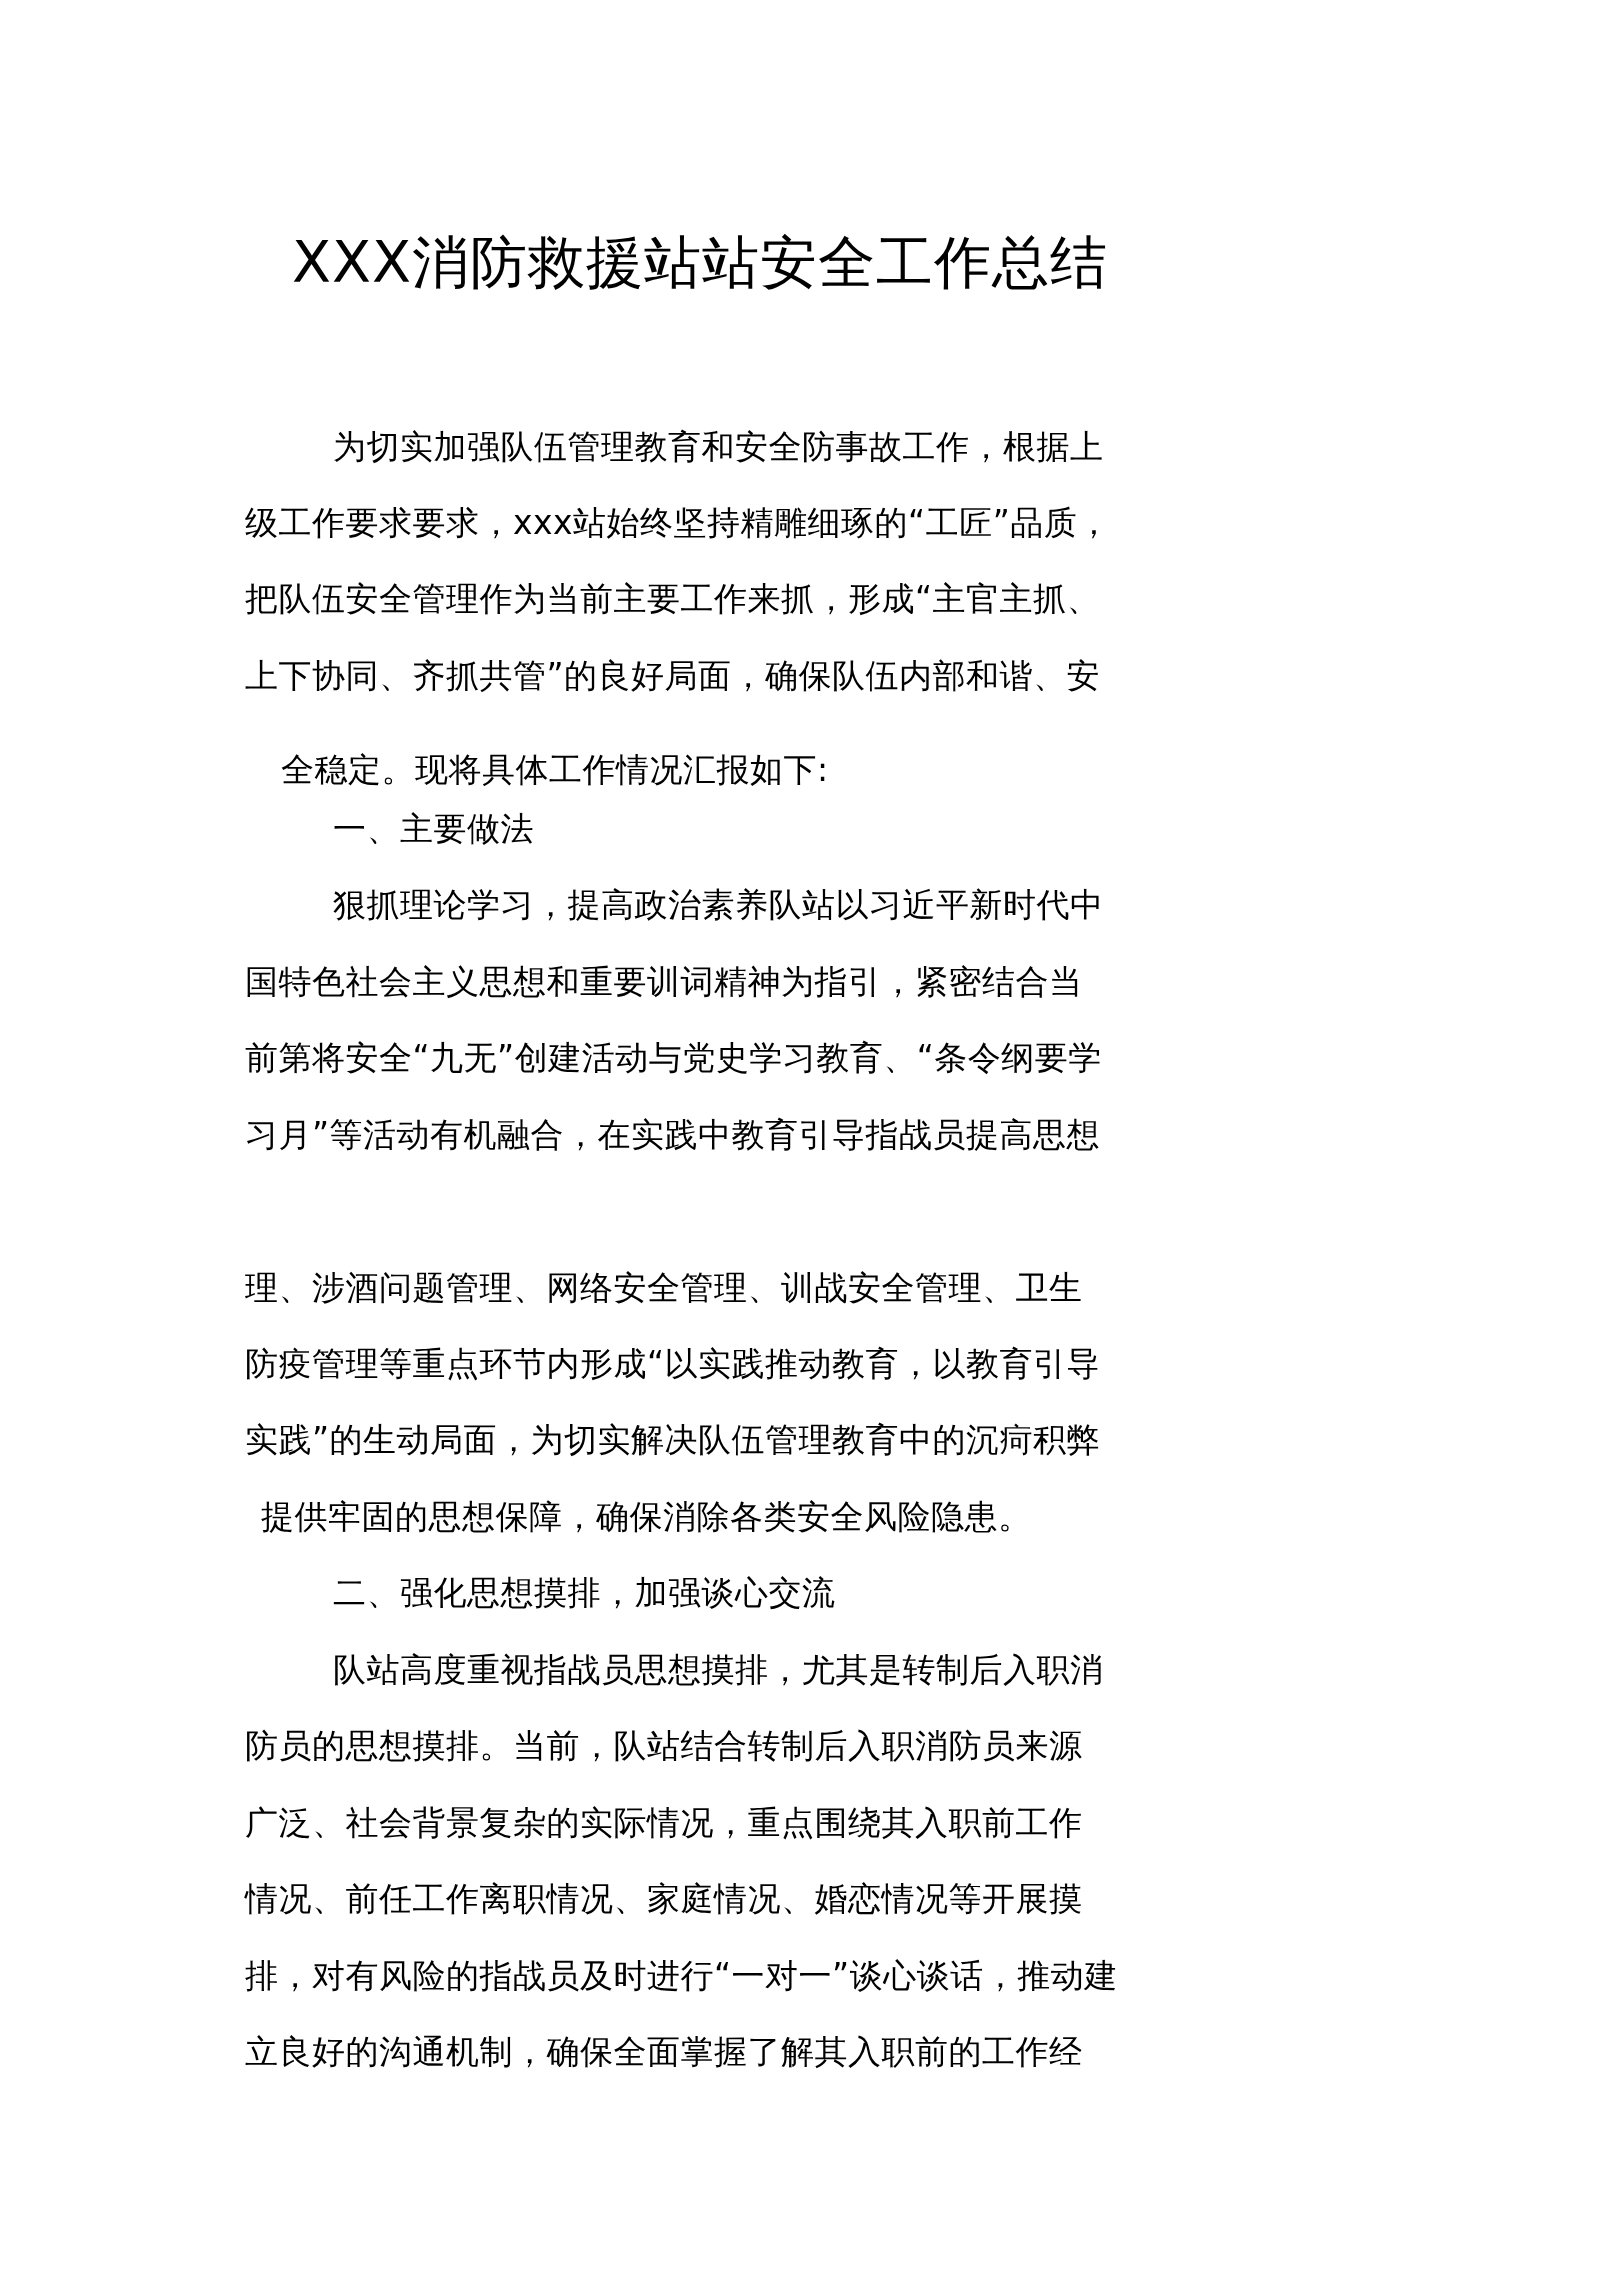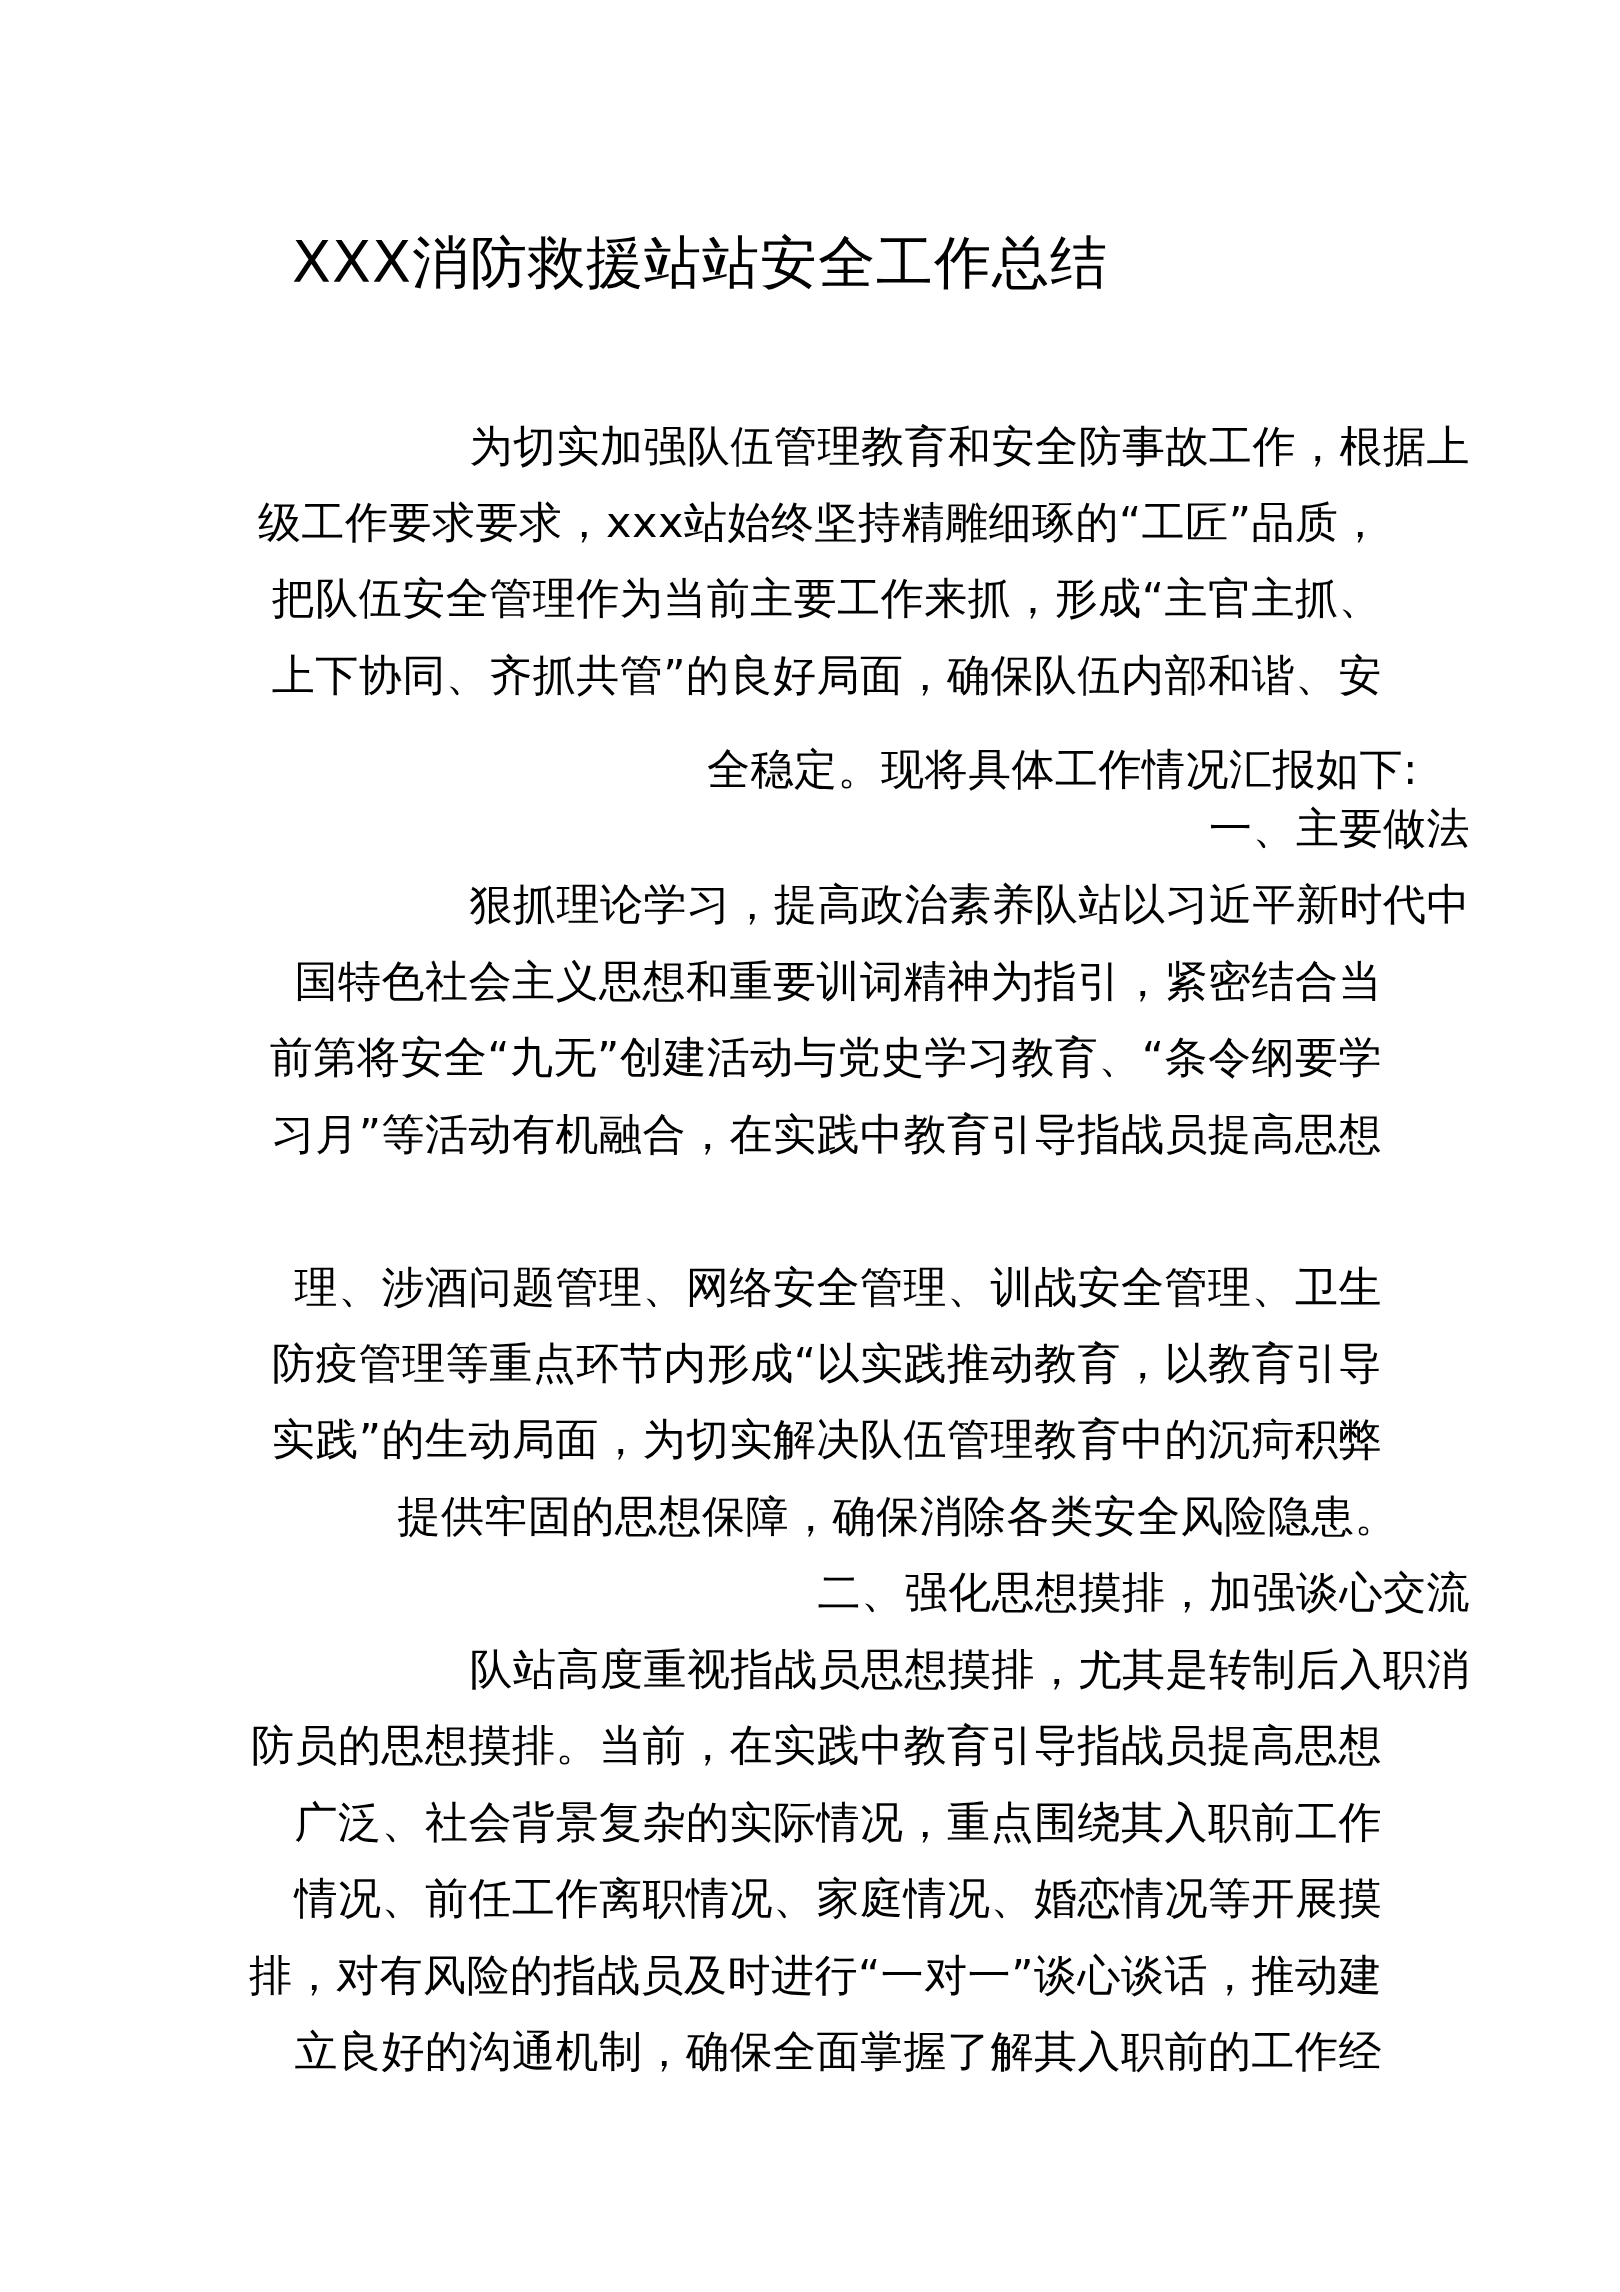--- a/index.html
+++ b/index.html
@@ -31,25 +31,24 @@
       text-align: center;
       font-size: 57px;
       line-height: 78px;
       letter-spacing: 1px;
       white-space: nowrap;
     }
     .line {
       position: absolute;
       left: 245px;
       width: 1137px;
-      font-size: 43px;
+      font-size: 33px;
       line-height: 59px;
       white-space: nowrap;
       letter-spacing: 0.5px;
-      text-align: right;
     }
     .indent {
       left: 333px;
     }
   </style>
 </head>
 <body>
 
 <div class="page">
   <div class="title">XXX消防救援站站安全工作总结</div>
@@ -67,19 +66,19 @@
   <div class="line" style="top:1028px;">前第将安全“九无”创建活动与党史学习教育、“条令纲要学</div>
   <div class="line" style="top:1105px;">习月”等活动有机融合，在实践中教育引导指战员提高思想</div>
   <div class="line" style="top:1258px;">理、涉酒问题管理、网络安全管理、训战安全管理、卫生</div>
   <div class="line" style="top:1334px;">防疫管理等重点环节内形成“以实践推动教育，以教育引导</div>
   <div class="line" style="top:1410px;">实践”的生动局面，为切实解决队伍管理教育中的沉疴积弊</div>
   <div class="line" style="top:1487px;margin-left:16px;">提供牢固的思想保障，确保消除各类安全风险隐患。</div>
 
   <div class="line indent" style="top:1563px;">二、强化思想摸排，加强谈心交流</div>
 
   <div class="line indent" style="top:1640px;">队站高度重视指战员思想摸排，尤其是转制后入职消</div>
-  <div class="line" style="top:1716px;">防员的思想摸排。当前，在实践中教育引导指战员提高思想</div>
+  <div class="line" style="top:1716px;">防员的思想摸排。当前，队站结合转制后入职消防员来源</div>
   <div class="line" style="top:1869px;">情况、前任工作离职情况、家庭情况、婚恋情况等开展摸</div>
   <div class="line" style="top:1793px;">广泛、社会背景复杂的实际情况，重点围绕其入职前工作</div>
   <div class="line" style="top:1946px;">排，对有风险的指战员及时进行“一对一”谈心谈话，推动建</div>
   <div class="line" style="top:2022px;">立良好的沟通机制，确保全面掌握了解其入职前的工作经</div>
 </div>
 
 
 </body></html>

